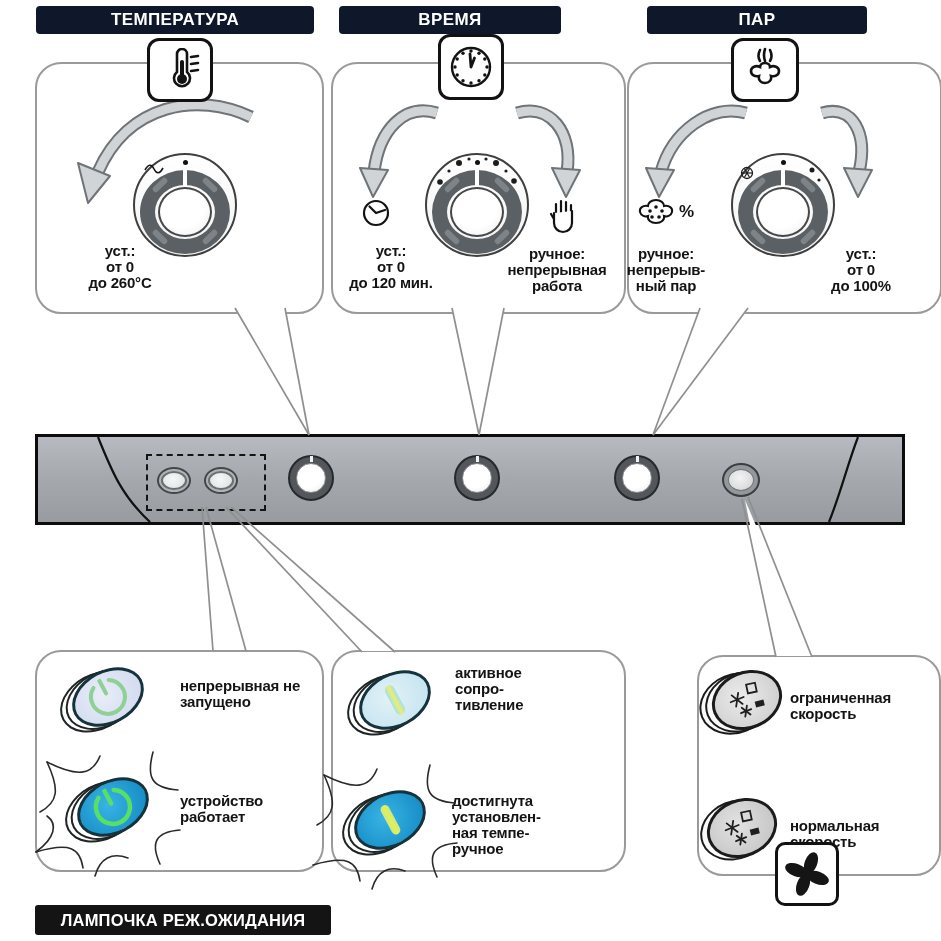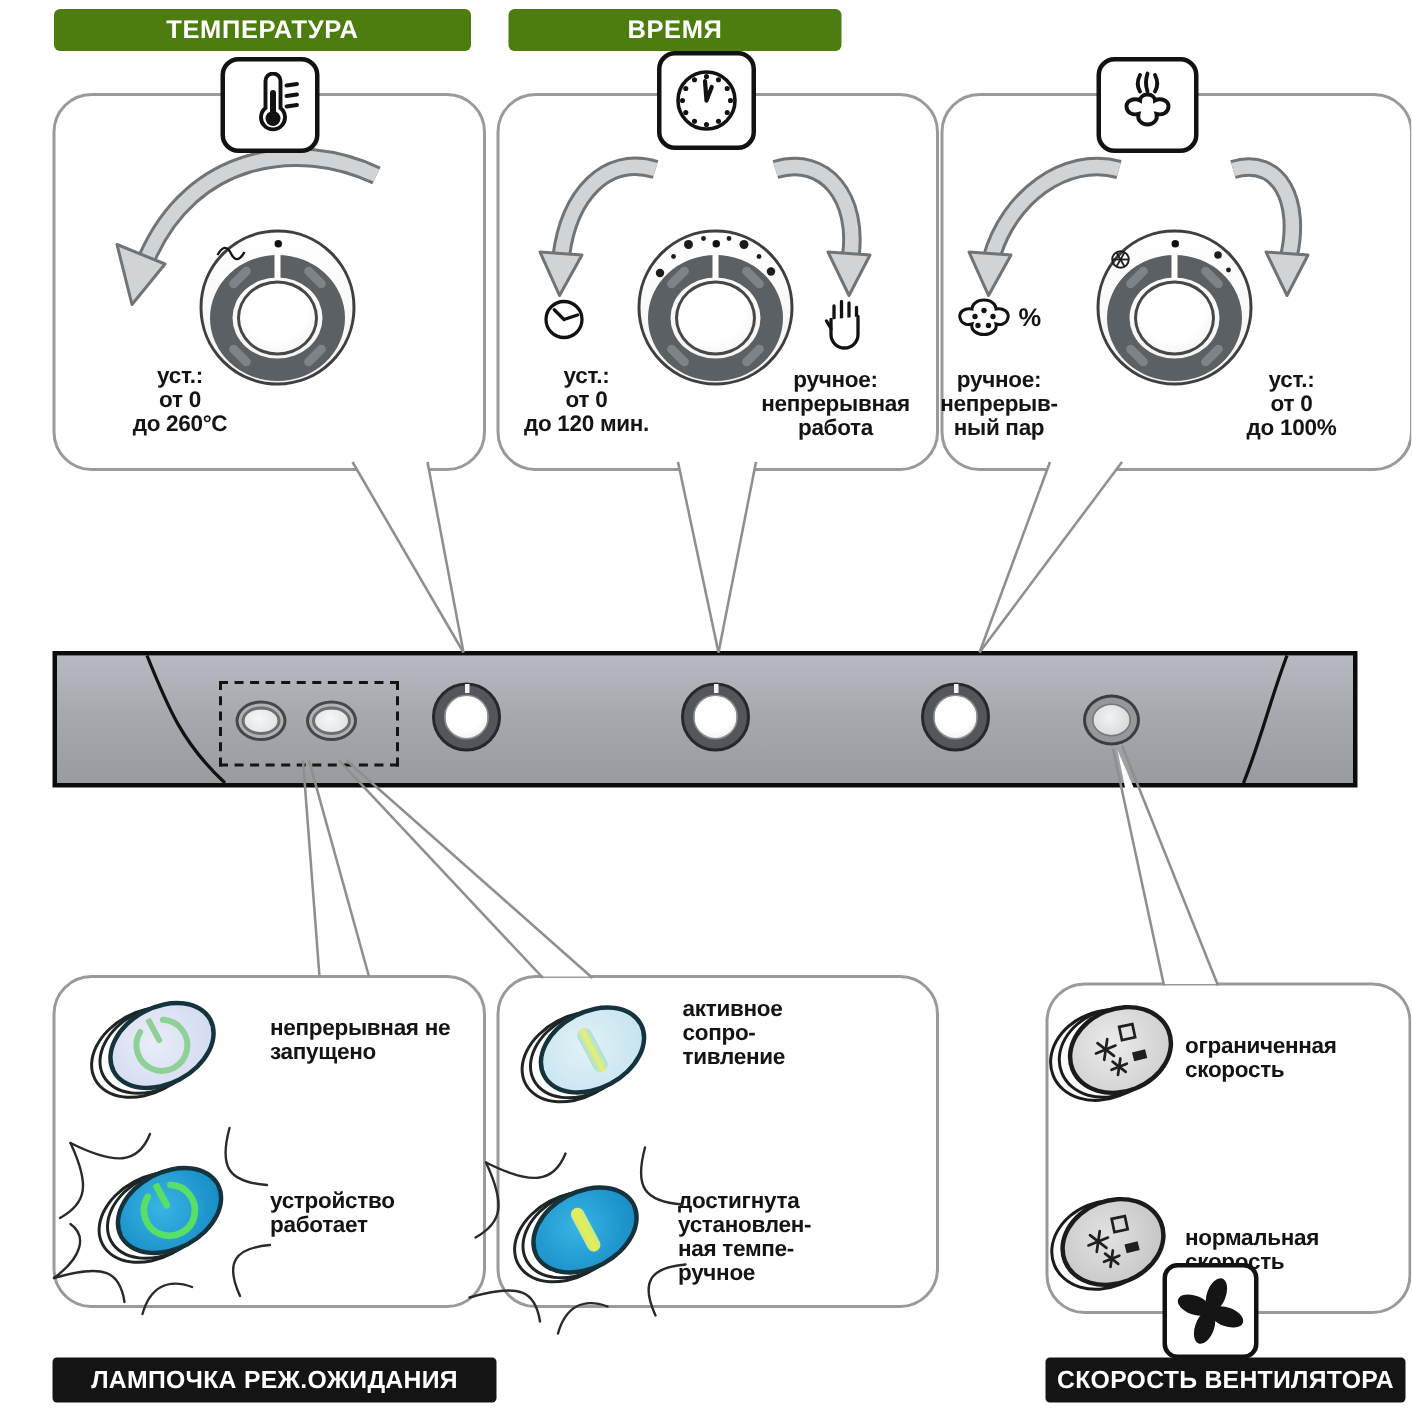--- a/index.html
+++ b/index.html
@@ -1,18 +1,18 @@
 <!DOCTYPE html>
 <html><head>
 <meta charset="utf-8">
 <style>
   html,body{margin:0;padding:0;background:#fff;}
   #stage{position:relative;width:941px;height:941px;background:#fff;overflow:hidden;
          font-family:"Liberation Sans",sans-serif;color:#141414;}
-  .bar{position:absolute;height:28px;background:#4d7c0f;color:#fff;border-radius:4px;
+  .bar{position:absolute;height:28px;background:#0f172a;color:#fff;border-radius:4px;
        font:bold 17px/28px "Liberation Sans",sans-serif;text-align:center;letter-spacing:.4px;}
   .fbar{position:absolute;height:30px;background:#141414;color:#fff;border-radius:3px;
        font:bold 16.5px/30px "Liberation Sans",sans-serif;text-align:center;letter-spacing:.2px;z-index:6;}
   .bubble{position:absolute;background:#fff;border:2px solid #9a9a9a;border-radius:26px;z-index:1;}
   .iconbox{position:absolute;background:#fff;border:3px solid #121212;border-radius:12px;z-index:6;
            display:flex;align-items:center;justify-content:center;}
   .note{position:absolute;font:bold 15px/16px "Liberation Sans",sans-serif;color:#141414;z-index:3;letter-spacing:-.2px;}
   .note.center{text-align:center;}
   
   .knob{position:absolute;width:104px;height:104px;z-index:3;}
@@ -58,20 +58,21 @@
   .glyphsvg{position:absolute;z-index:3;}
   .pct{position:absolute;font:bold 17px/17px "Liberation Sans",sans-serif;z-index:3;}
 </style>
 </head>
 <body>
 
 <div id="stage">
 
   <div class="bar" style="left:36px;top:6px;width:278px">ТЕМПЕРАТУРА</div>
   <div class="bar" style="left:339px;top:6px;width:222px">ВРЕМЯ</div>
+  <div class="bar" style="left:647px;top:6px;width:220px">ПАР</div>
 
   <div class="bubble" style="left:35px;top:62px;width:285px;height:248px"></div>
   <div class="bubble" style="left:331px;top:62px;width:291px;height:248px"></div>
   <div class="bubble" style="left:627px;top:62px;width:311px;height:248px"></div>
 
   <div class="iconbox" style="left:147px;top:38px;width:60px;height:58px">
     <svg width="40" height="44" viewBox="0 0 40 44">
         <g stroke="#121212" fill="none" stroke-width="2.6" stroke-linecap="round">
       <path d="M17,6 a5,5 0 0 1 10,0 v18 a8,8 0 1 1 -10,0 z" fill="#fff"></path>
       <circle cx="22" cy="31" r="5" fill="#121212" stroke="none"></circle>
@@ -333,21 +334,20 @@
         <ellipse cx="11.5" cy="0" rx="11.5" ry="6.3"></ellipse>
         <ellipse cx="11.5" cy="0" rx="11.5" ry="6.3" transform="rotate(90)"></ellipse>
         <ellipse cx="11.5" cy="0" rx="11.5" ry="6.3" transform="rotate(180)"></ellipse>
         <ellipse cx="11.5" cy="0" rx="11.5" ry="6.3" transform="rotate(270)"></ellipse>
         <circle r="5.5"></circle>
       </g>
     </svg>
   </div>
 
   <div class="fbar" style="left:35px;top:905px;width:296px">ЛАМПОЧКА РЕЖ.ОЖИДАНИЯ</div>
-  <div class="fbar" style="left:697px;top:905px;width:240px">СКОРОСТЬ ВЕНТИЛЯТОРА</div>
 
   <svg id="overlay" width="941" height="941" viewBox="0 0 941 941">
 
     <g stroke="#8f8f8f" stroke-width="1.7">
       <polygon points="235,309 285,309 309,435" fill="#fff" stroke="none"></polygon>
       <line x1="235" y1="308" x2="309" y2="435"></line>
         <line x1="285" y1="308" x2="309" y2="435"></line>
       <polygon points="452,309 504,309 479,435" fill="#fff" stroke="none"></polygon>
       <line x1="452" y1="308" x2="479" y2="435"></line>
         <line x1="504" y1="308" x2="479" y2="435"></line>

